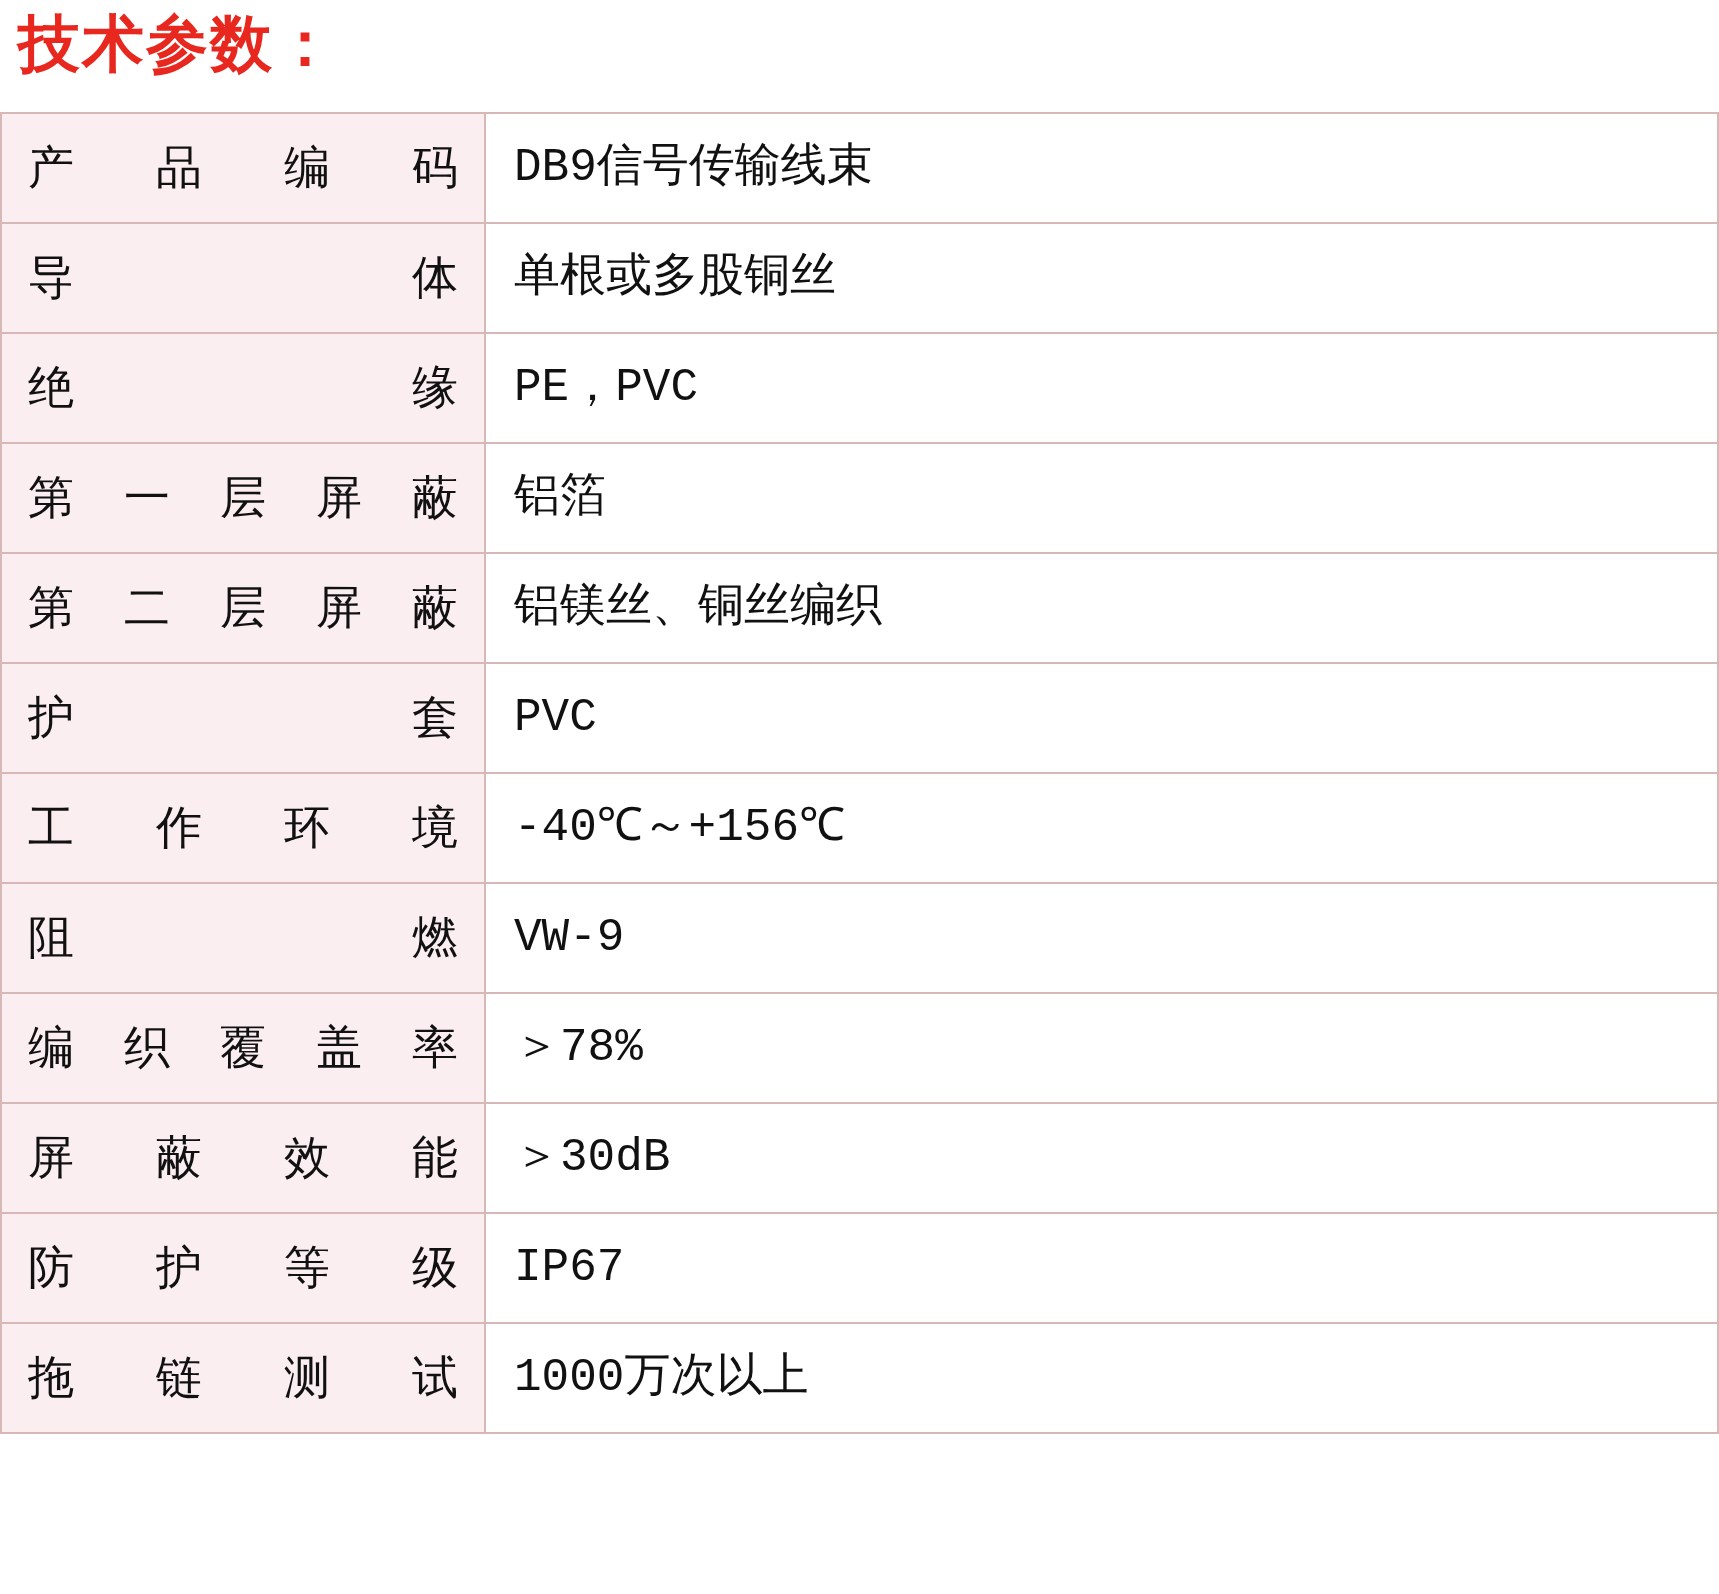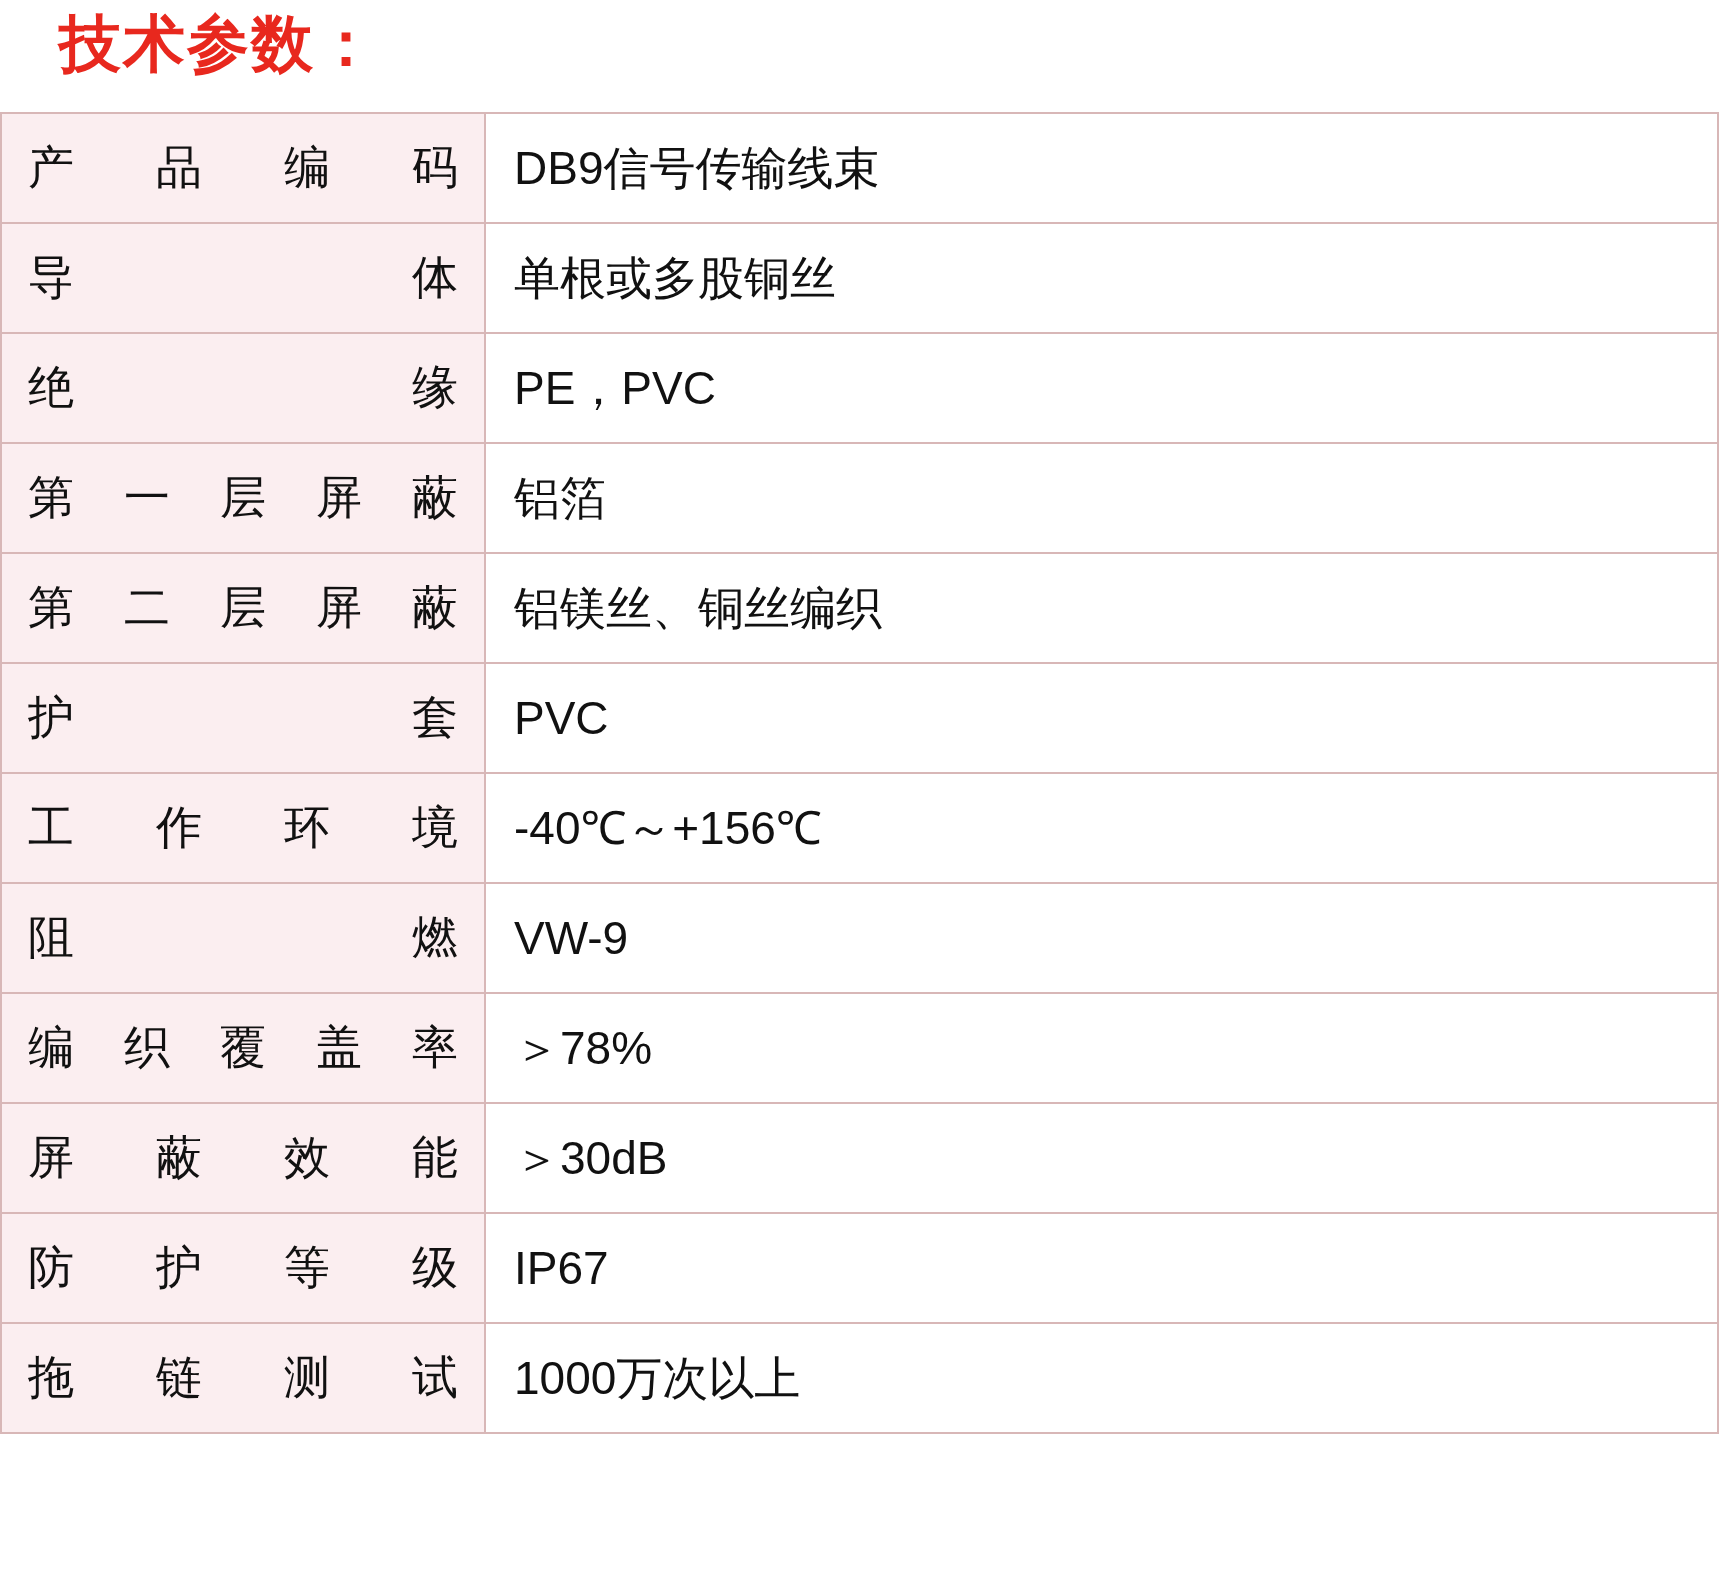--- a/index.html
+++ b/index.html
@@ -24,21 +24,20 @@
     position: absolute;
     left: 18px;
     top: 2px;
     font-family: "DejaVu Sans", "Liberation Sans", sans-serif;
     font-weight: bold;
     font-size: 62px;
     line-height: 84px;
     letter-spacing: 2px;
     color: #e8281e;
     white-space: nowrap;
-    margin-left: 41px;
   }
   .spec-table {
     position: absolute;
     left: 0px;
     top: 112px;
     width: 1719px;
     border-collapse: collapse;
     table-layout: fixed;
   }
   .spec-table tr {
@@ -65,21 +64,21 @@
   .label-inner > span {
     display: inline-block;
   }
   td.value-cell {
     background: #ffffff;
     padding: 0 28px;
     font-size: 46px;
     line-height: 52px;
     color: #111111;
     white-space: nowrap;
-    font-family: Liberation Sans, sans-serif;
+    font-family: Liberation Mono, monospace;
   }
 </style>
 </head>
 <body>
 
 <div class="page">
 
   <div class="title">技术参数：</div>
 
   <table class="spec-table">

